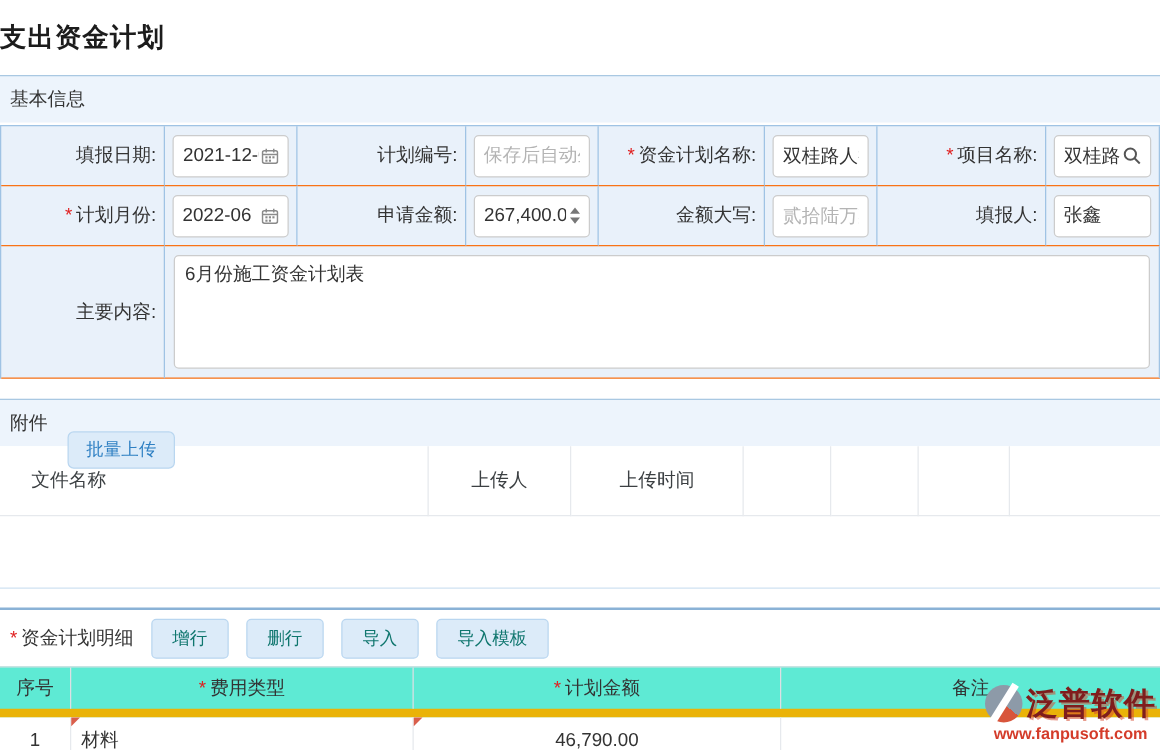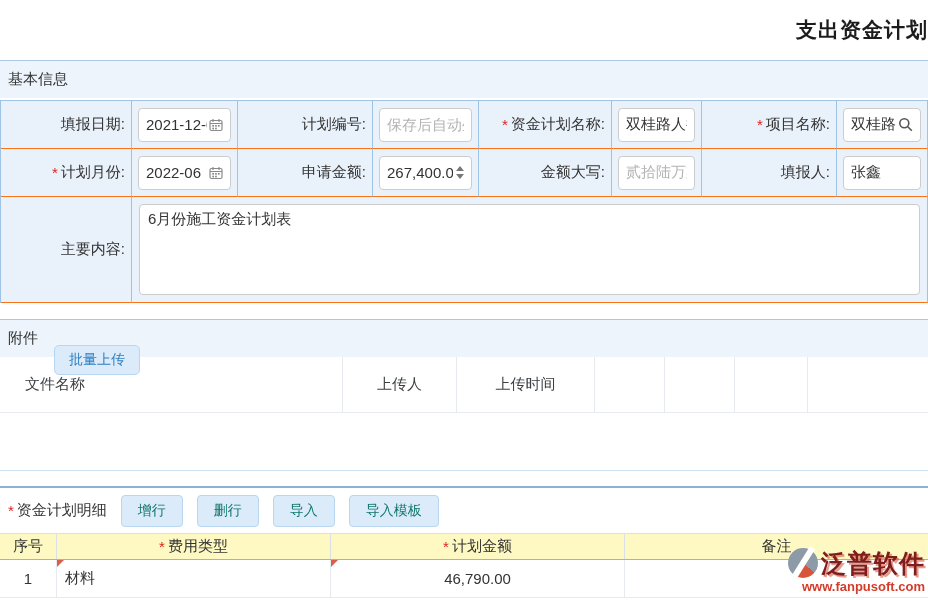--- a/index.html
+++ b/index.html
@@ -1,21 +1,21 @@
 <!DOCTYPE html>
 <html><head>
 <meta charset="utf-8">
 <style>
   * { box-sizing: border-box; }
   html,body { margin:0; padding:0; background:#fff; }
   body { font-family:"Liberation Sans", sans-serif; }
   .page { position:relative; width:928px; height:600px; overflow:hidden; background:#fff; }
 
   
-  .title-bar { height:60px; display:flex; align-items:center; justify-content:flex-end; }
+  .title-bar { height:60px; display:flex; align-items:center; justify-content:flex-start; }
   .page-title { font-size:21px; font-weight:bold; color:#1c1c1c; letter-spacing:1px; }
 
   
   .section-bar { height:38px; background:#edf4fc; border-top:1px solid #a9c8e2;
                  display:flex; align-items:center; padding-left:8px; font-size:15px; color:#333; }
 
   
   .form-grid { margin-top:2px; display:grid; grid-template-columns:131px 106px 135px 106px 133px 90px 135px 1fr;
                border-top:1px solid #9fc3e4; border-left:1px solid #9fc3e4; background:#e9f1fa; }
   .fcell { border-right:1px solid #9fc3e4; border-bottom:1px solid #f97316; }
@@ -50,22 +50,22 @@
            align-items:center; justify-content:center; font-size:15px; color:#3c4043; }
   .acell.first { justify-content:flex-start; padding-left:25px; }
   .acell.last { border-right:none; }
   .attach-body { height:58px; border-bottom:1px solid #cfe2f2; background:#fff; }
 
   
   .detail-section { border-top:2px solid #8ab2d6; }
   .detail-toolbar { height:45px; display:flex; align-items:center; padding-left:8px; font-size:15px; color:#333; }
   .tool-btn { margin-left:14px; background:#dcebf9; border:1px solid #b9d6f0; color:#0f766e;
               font-size:14px; padding:6px 16px; border-radius:4px; cursor:pointer; font-family:inherit; white-space:nowrap; }
-  .dt-head { display:grid; grid-template-columns:57px 274px 294px 1fr; height:27px;
-             border-top:1px solid #dcdfe3; border-bottom:1px solid #eab308; background:#fef9c3; }
+  .dt-head { display:grid; grid-template-columns:57px 274px 294px 1fr; height:41px;
+             border-top:1px solid #dcdfe3; border-bottom:7px solid #eab308; background:#5eead4; }
   .dh { display:flex; align-items:center; justify-content:center; font-size:15px; color:#333;
         border-right:1px solid #dcdfe3; }
   .dh.last { border-right:none; }
   .dt-row { display:grid; grid-template-columns:57px 274px 294px 1fr; height:38px; background:#fff; }
   .dc { position:relative; display:flex; align-items:center; font-size:15px; color:#333;
         border-right:1px solid #e6e9ed; border-bottom:1px solid #e6e9ed; }
   .dc.center { justify-content:center; }
   .dc.left { padding-left:8px; }
   .dc.last { border-right:none; }
   .tri { position:absolute; top:0; left:0; width:0; height:0;
@@ -73,21 +73,21 @@
 
   
   .watermark { position:absolute; right:3px; bottom:6px; text-align:right; pointer-events:none; }
   .wm-row { display:flex; align-items:center; justify-content:flex-end; }
   .wm-logo { width:30px; height:30px; border-radius:50%; position:relative; margin-right:3px; flex:none;
              background:conic-gradient(#8d9aa8 0 130deg, #d8553b 130deg 215deg, #8d9aa8 215deg 360deg); }
   .wm-logo::after { content:""; position:absolute; left:12px; top:-3px; width:6px; height:36px;
                     background:#fff; transform:rotate(32deg); }
   .wm-text { font-size:25px; font-weight:bold; color:#7f1d1d; letter-spacing:1px;
              text-shadow:2px 2px 0 rgba(214,74,48,0.55); line-height:1; }
-  .wm-url { font-size:13px; font-weight:bold; color:#d43c2a; margin-top:1px; }
+  .wm-url { font-size:13px; font-weight:bold; color:#d43c2a; margin-top:1px;text-align:center; }
 
   svg { display:block; }
 </style>
 </head>
 <body>
 
 <div class="page">
 
   <div class="title-bar">
     <div class="page-title">支出资金计划</div>

